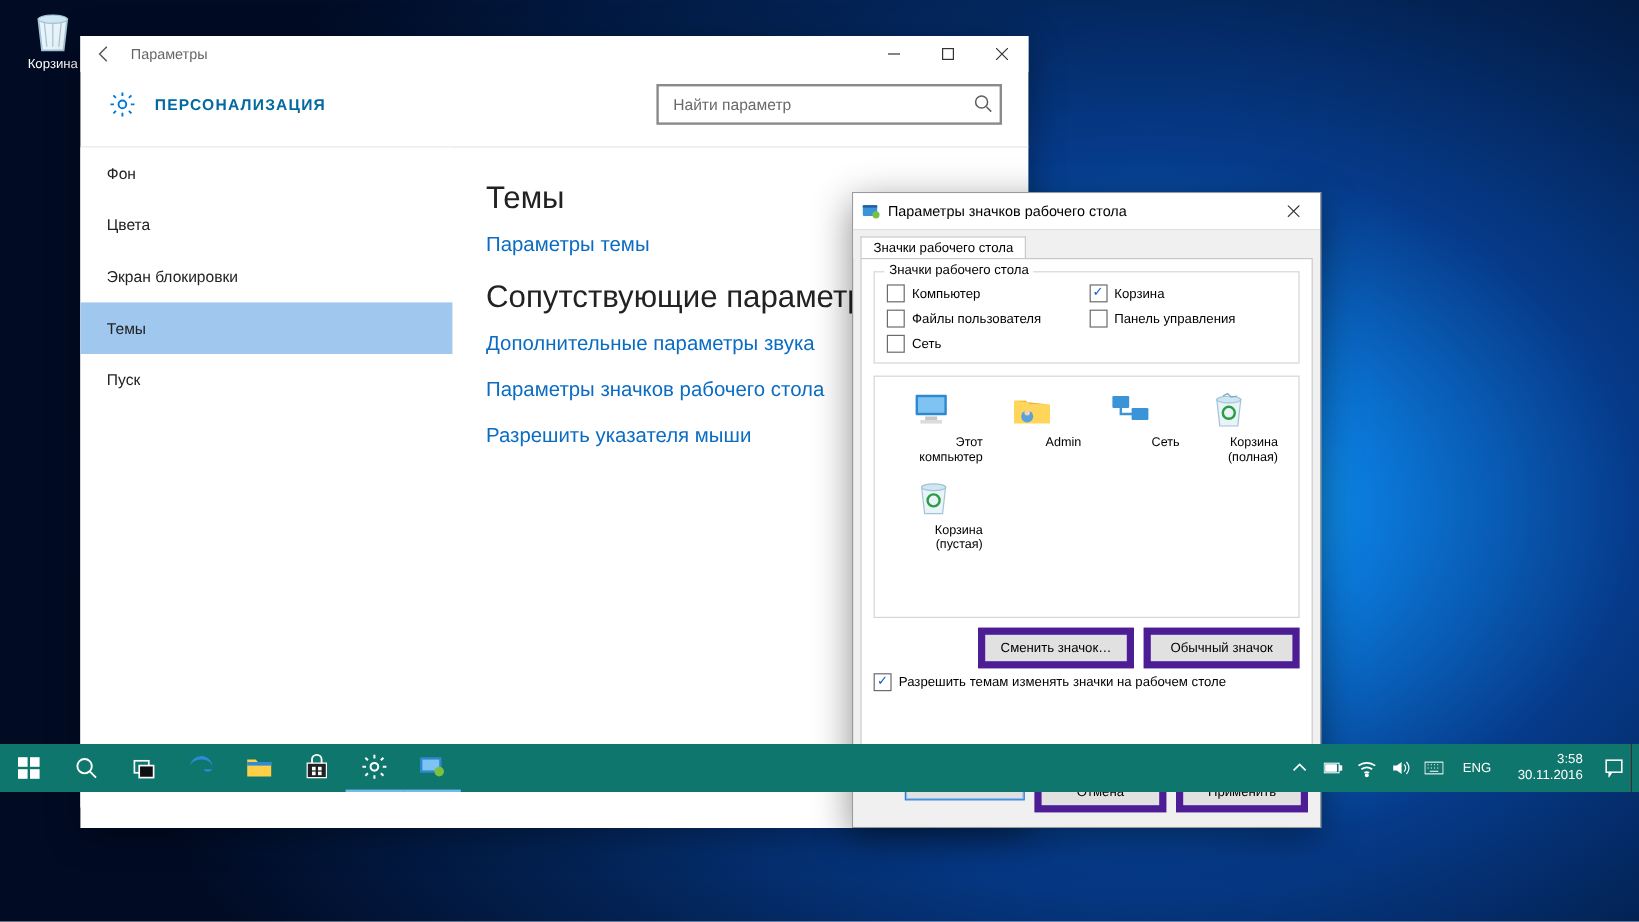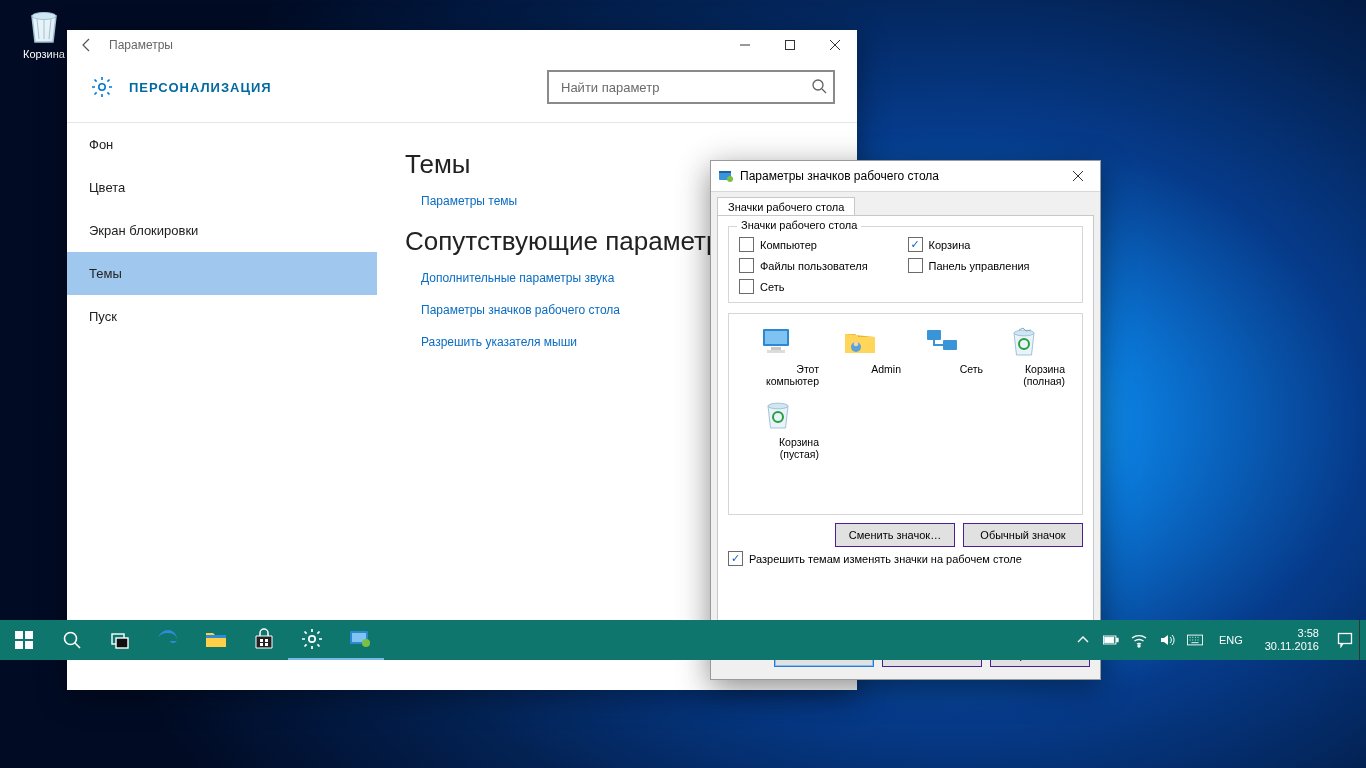--- a/index.html
+++ b/index.html
@@ -24,21 +24,21 @@
 .settings .hd-title{font-size:13px;letter-spacing:1px;font-weight:700;color:#0369a1}
 .settings .search{margin-left:auto;width:268px;height:30px;border:2px solid #8a8a8a;display:flex;align-items:center;padding:0 6px 0 10px;color:#656565}
 .settings .search input{border:none;outline:none;flex:1;font-size:13px;color:#333;background:transparent}
 .settings .search input::placeholder{color:#6a6a6a}
 .settings .body{display:flex;height:calc(100% - 110px)}
 .settings .side{width:310px;background:#fff}
 .settings .side .item{padding:14px 22px;font-size:13px;color:#222;cursor:default}
 .settings .side .item.sel{background:#a0c8ef}
 .settings .content{flex:1;padding:10px 28px}
 .settings h2{font-weight:300;font-size:26px;color:#222;margin:16px 0 14px}
-.settings .link{color:#0a6cc2;font-size:12px;margin:0 16px 18px;display:block}
+.settings .link{color:#0a6cc2;font-size:17px;margin:0 0 18px;display:block}
 
 
 .dlg{position:absolute;top:160px;left:710px;width:389px;background:#f0f0f0;border:1px solid #9a9a9a;box-shadow:0 8px 30px rgba(0,0,0,.45);font-size:11px}
 .dlg .dlg-title{height:30px;background:#fff;display:flex;align-items:center;border-bottom:1px solid #d8d8d8;padding-left:7px}
 .dlg .dlg-title .ico{width:16px;height:16px;margin-right:6px;display:inline-flex;align-items:center;justify-content:center}
 .dlg .dlg-title .txt{font-size:12px;color:#000}
 .dlg .dlg-title .x{margin-left:auto;width:44px;height:30px;display:flex;align-items:center;justify-content:center}
 .dlg .tabs{padding:4px 6px 0;background:#f0f0f0}
 .dlg .tab{display:inline-block;background:#fff;border:1px solid #c8c8c8;border-bottom:none;padding:3px 10px;font-size:11px;position:relative;top:1px}
 .dlg .tabbody{background:#fff;border:1px solid #c8c8c8;margin:0 6px 6px;padding:10px;height:392px;position:relative}
@@ -46,21 +46,21 @@
 .dlg .group .legend{position:absolute;top:-8px;left:8px;background:#fff;padding:0 4px;font-size:11px}
 .dlg .checks{display:grid;grid-template-columns:1fr 1fr;row-gap:6px;column-gap:4px}
 .dlg label.cb{display:flex;align-items:center;gap:6px;font-size:11px}
 .dlg label.cb .box{width:13px;height:13px;border:1px solid #6b6b6b;display:inline-flex;align-items:center;justify-content:center;background:#fff}
 .dlg label.cb .box.chk::after{content:"✓";font-size:11px;line-height:1;color:#1060c0}
 .dlg .iconbox{border:1px solid #d6d6d6;padding:10px 8px;height:180px}
 .dlg .iconrow{display:flex;flex-wrap:wrap;gap:0;align-items:flex-start}
 .dlg .ic{width:82px;text-align:right;font-size:10.5px;line-height:1.15;margin-bottom:10px}
 .dlg .ic .img{height:36px;display:flex;align-items:center;justify-content:center;margin-bottom:3px}
 .dlg .btnrow{display:flex;justify-content:flex-end;gap:8px;margin-top:8px}
-.dlg .btn{min-width:98px;height:22px;font-size:11px;border:1px solid #4c1d95;background:#e1e1e1;display:inline-flex;align-items:center;justify-content:center;padding:0 10px}
+.dlg .btn{min-width:98px;height:22px;font-size:11px;border:6px solid #4c1d95;background:#e1e1e1;display:inline-flex;align-items:center;justify-content:center;padding:0 10px}
 .dlg .allow{margin-top:4px}
 .dlg .dlg-actions{display:flex;justify-content:flex-end;gap:8px;padding:8px 10px 12px;background:#f0f0f0}
 .dlg .dlg-actions .btn{min-width:78px}
 .dlg .dlg-actions .btn.primary{border:1px solid #2a7bd4;box-shadow:0 0 0 1px #8ac0f1 inset}
 
 
 .taskbar{position:absolute;left:0;right:0;bottom:0;height:40px;background:#0f766e;display:flex;align-items:stretch;color:#fff}
 .tbtn{width:48px;display:flex;align-items:center;justify-content:center}
 .tbtn svg{width:20px;height:20px}
 .tbtn.app svg{width:24px;height:24px}

